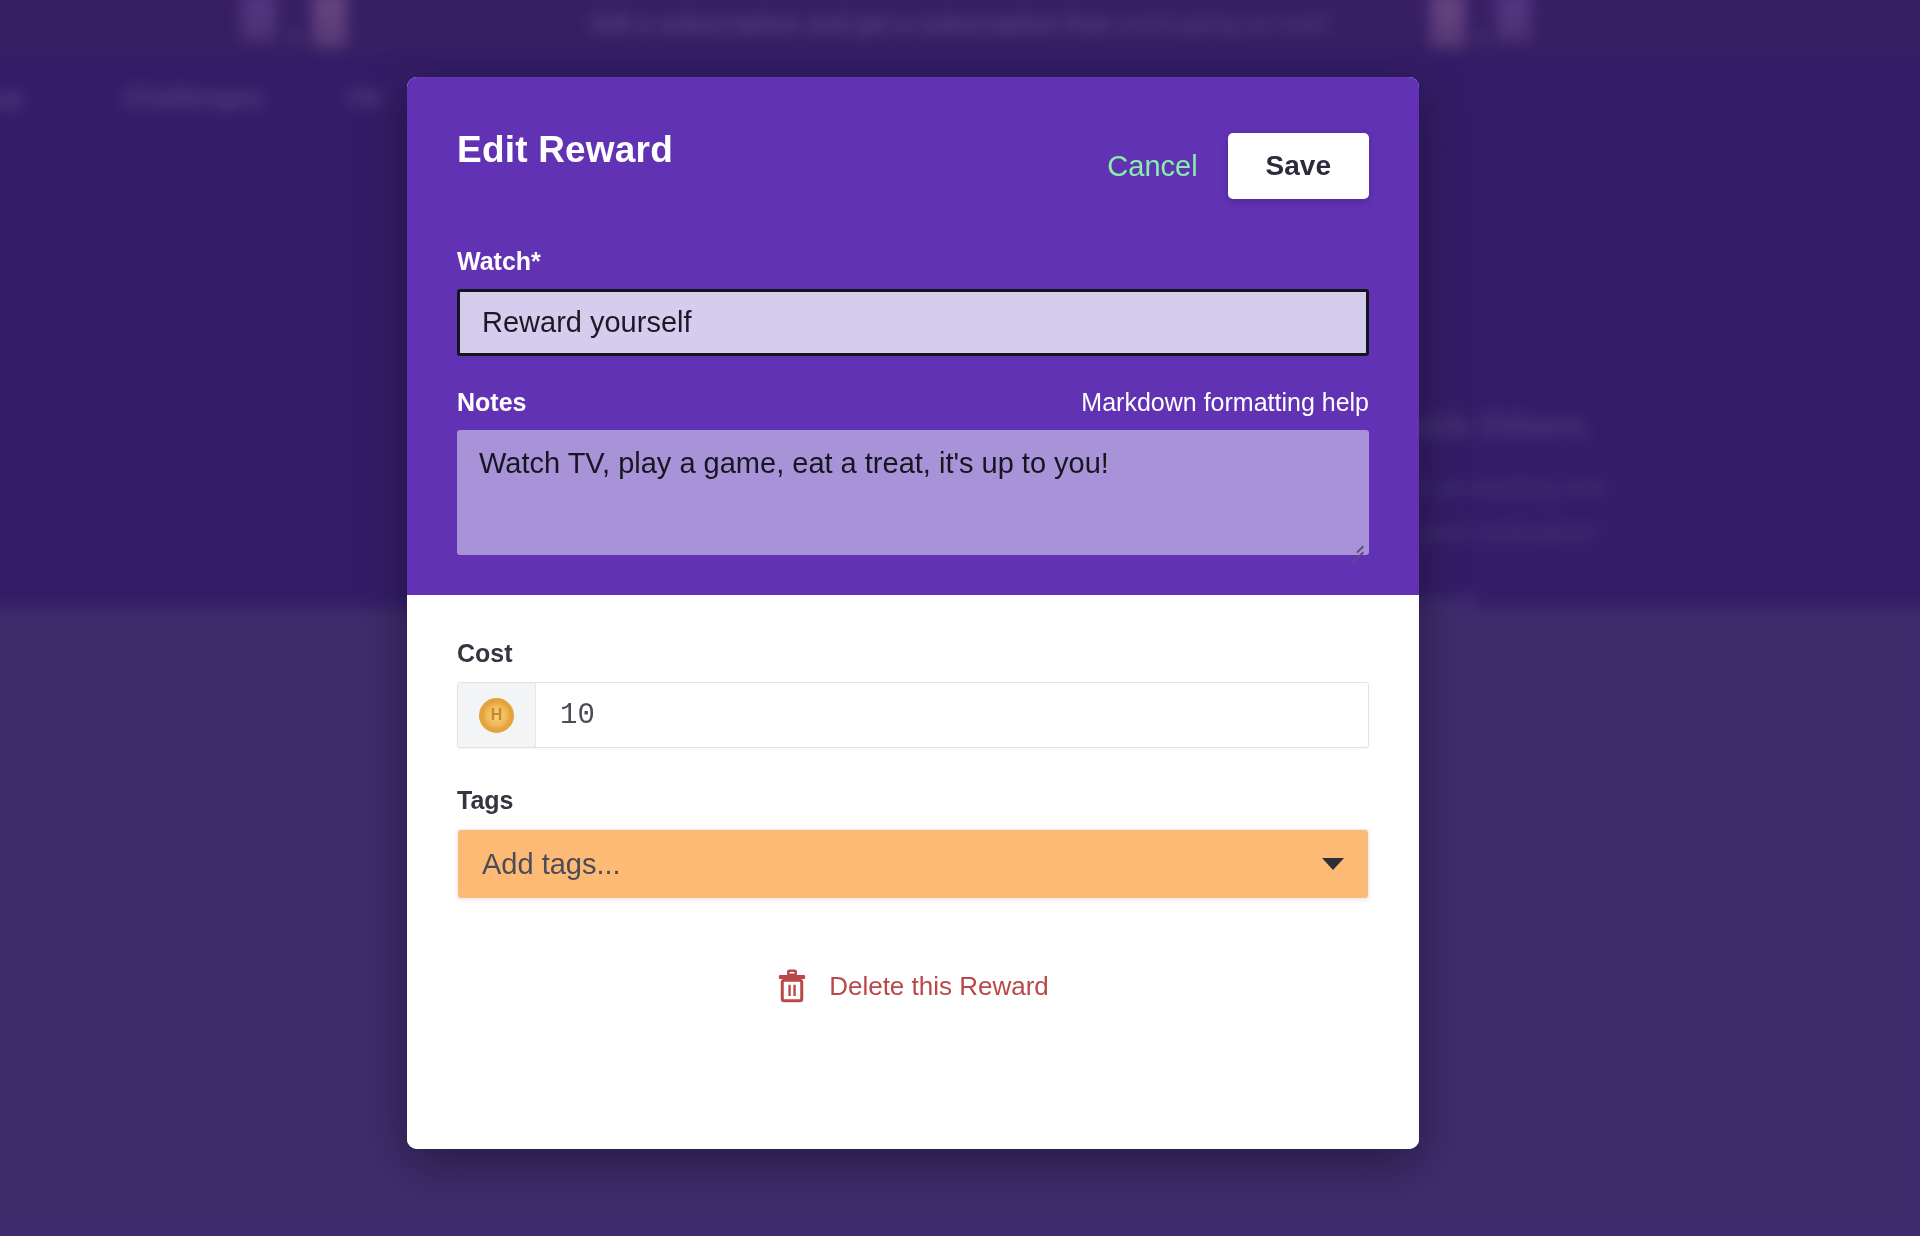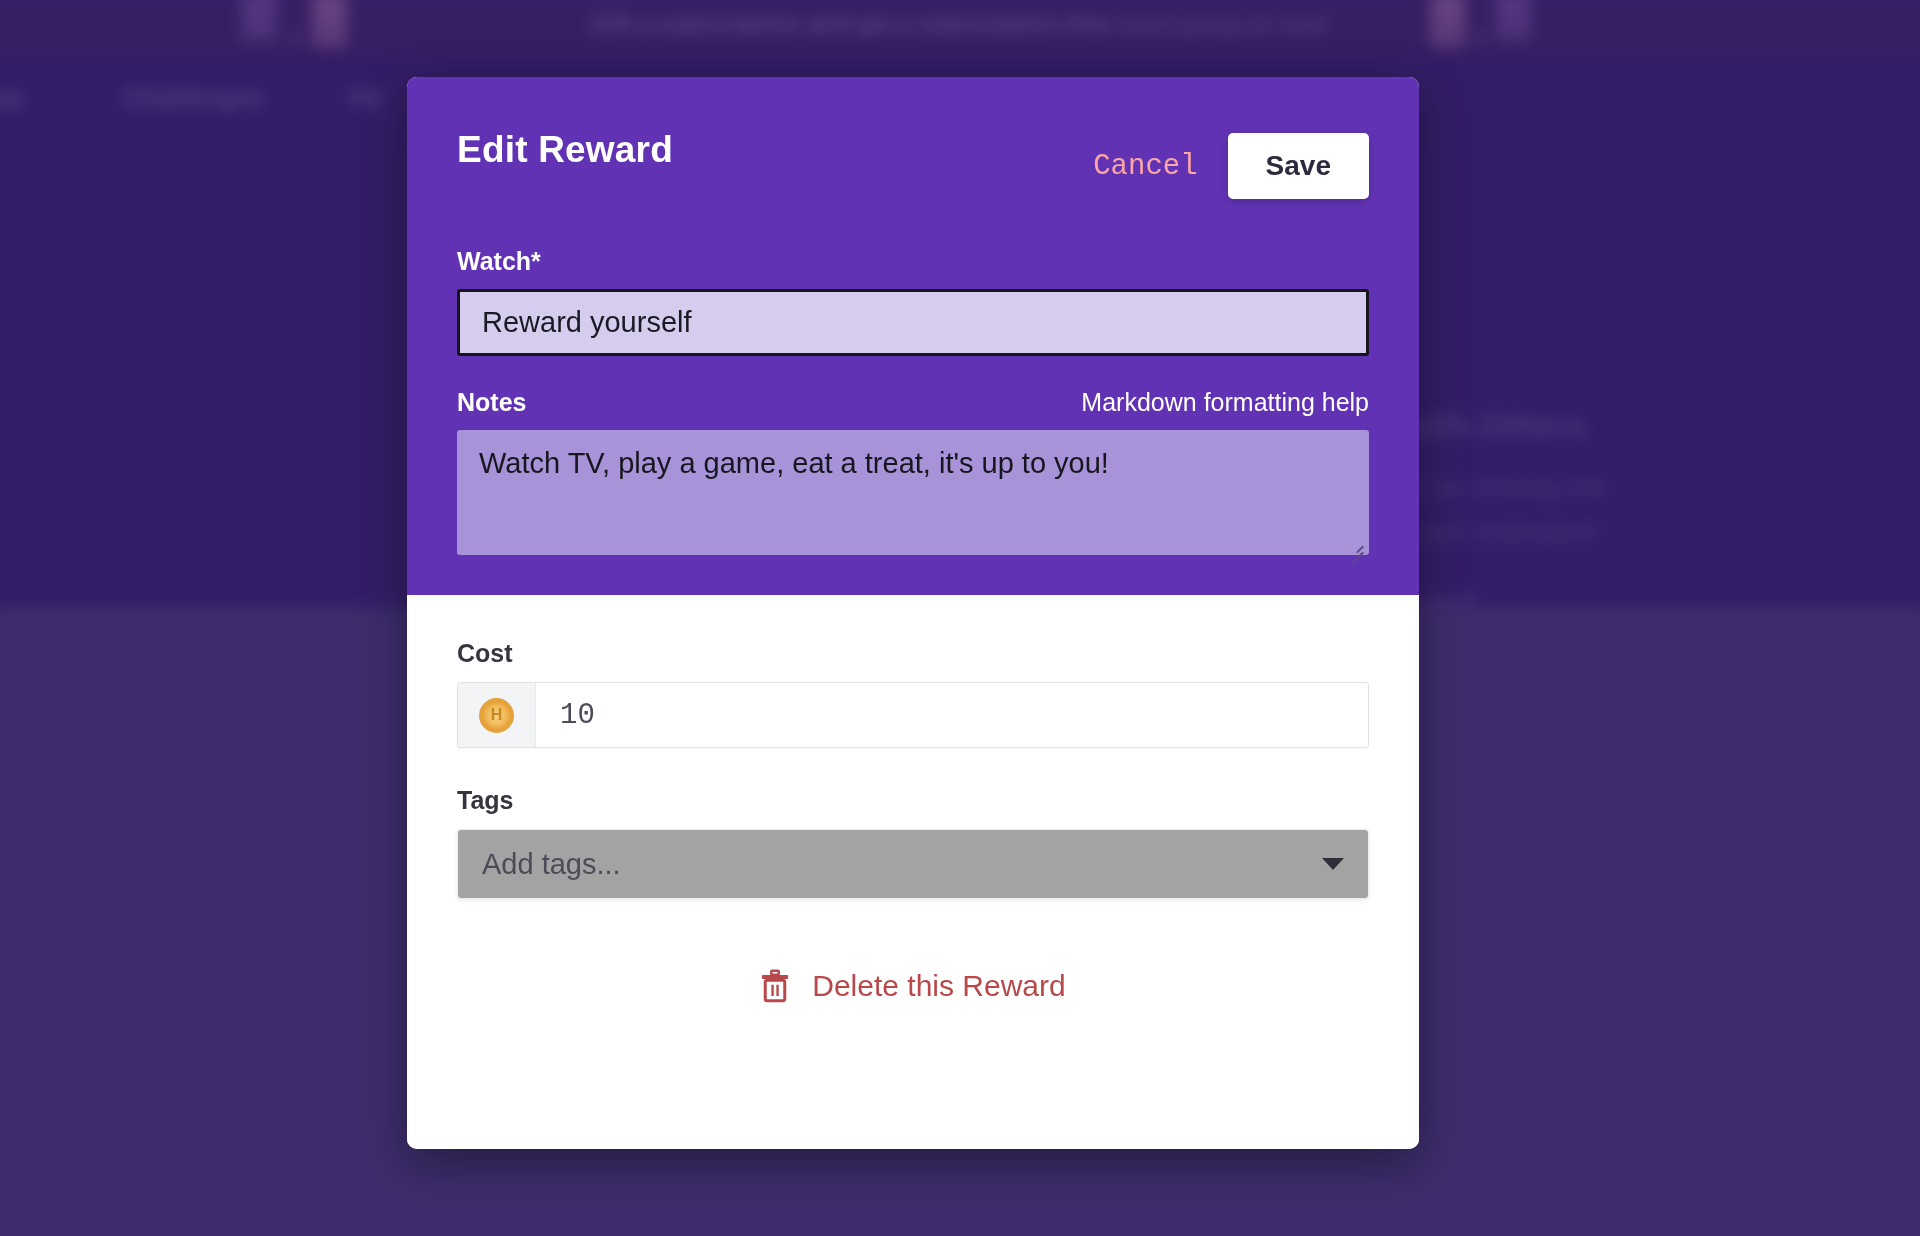--- a/index.html
+++ b/index.html
@@ -103,23 +103,23 @@
   }
   .modal-head {
     display: flex; align-items: flex-start; justify-content: space-between;
     margin-bottom: 48px;
   }
   .modal-title {
     font-size: 37px; font-weight: 700; color: #ffffff; letter-spacing: .2px;
   }
   .head-actions { display: flex; align-items: center; gap: 26px; margin-top: 4px; }
   .btn-cancel {
-    font-size: 29px; font-weight: 400; color: #fca5a5;
+    font-size: 29px; font-weight: 400; color: #86efac;
     background: transparent; border: none; cursor: pointer;
-    font-family: Liberation Mono, monospace; padding: 8px 4px;
+    font-family: Liberation Sans, sans-serif; padding: 8px 4px;
   }
   .btn-save {
     font-size: 28px; font-weight: 700; color: #2b2b3e;
     background: #ffffff; border: none; border-radius: 5px;
     padding: 17px 38px; cursor: pointer; font-family: inherit;
     box-shadow: 0 3px 8px rgba(0,0,0,0.18);
   }
 
   .field-label {
     font-size: 25px; font-weight: 700; color: #ffffff;
@@ -200,40 +200,40 @@
   .cost-input {
     flex: 1; border: none; outline: none;
     font-size: 29px; font-family: Liberation Mono, monospace; color: #4b4b57;
     padding: 0 24px; background: transparent;
   }
 
   .tags-select {
     margin-top: 8px;
     width: 100%; height: 70px;
     border: 1px solid #eceef1; border-radius: 4px;
-    background: #a3a3a3;
+    background: #fdba74;
     box-shadow: 0 2px 5px rgba(0,0,0,0.07);
     display: flex; align-items: center; justify-content: space-between;
     padding: 0 24px; cursor: pointer;
   }
   .tags-ph { font-size: 29px; color: #4c4c58; }
   .tags-caret {
     width: 0; height: 0;
     border-left: 11px solid transparent;
     border-right: 11px solid transparent;
     border-top: 12px solid #2e2e38;
   }
 
   .delete-row {
     display: flex; align-items: center; justify-content: center;
     gap: 22px; margin-top: 70px; cursor: pointer;
   }
   .trash-icon { width: 30px; height: 34px; display: block; }
   .delete-text {
-    font-size: 30px; color: #b8484a; font-family: inherit;
+    font-size: 26px; color: #b8484a; font-family: inherit;
   }
   .section-gap { margin-top: 38px; }
 </style>
 </head>
 <body>
 
 <div id="backdrop">
 
   <div class="bg-banner">
     <div class="bg-gift a"></div>

